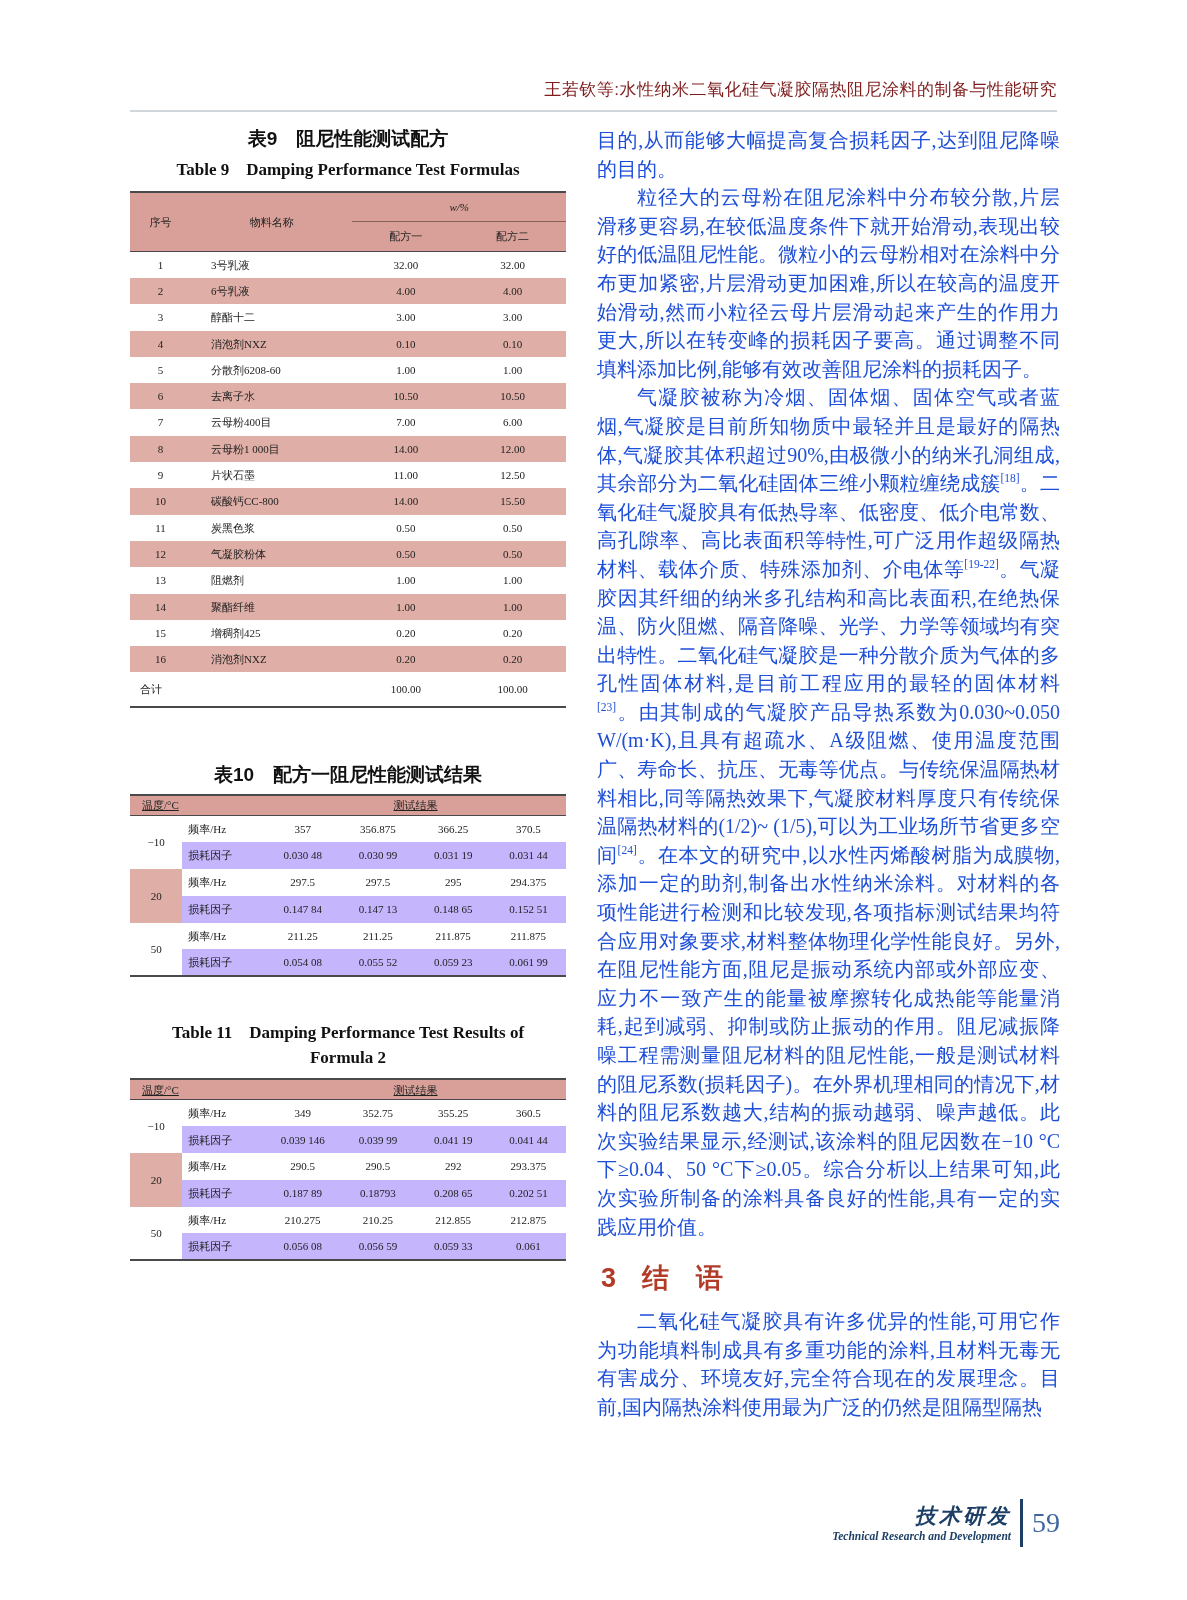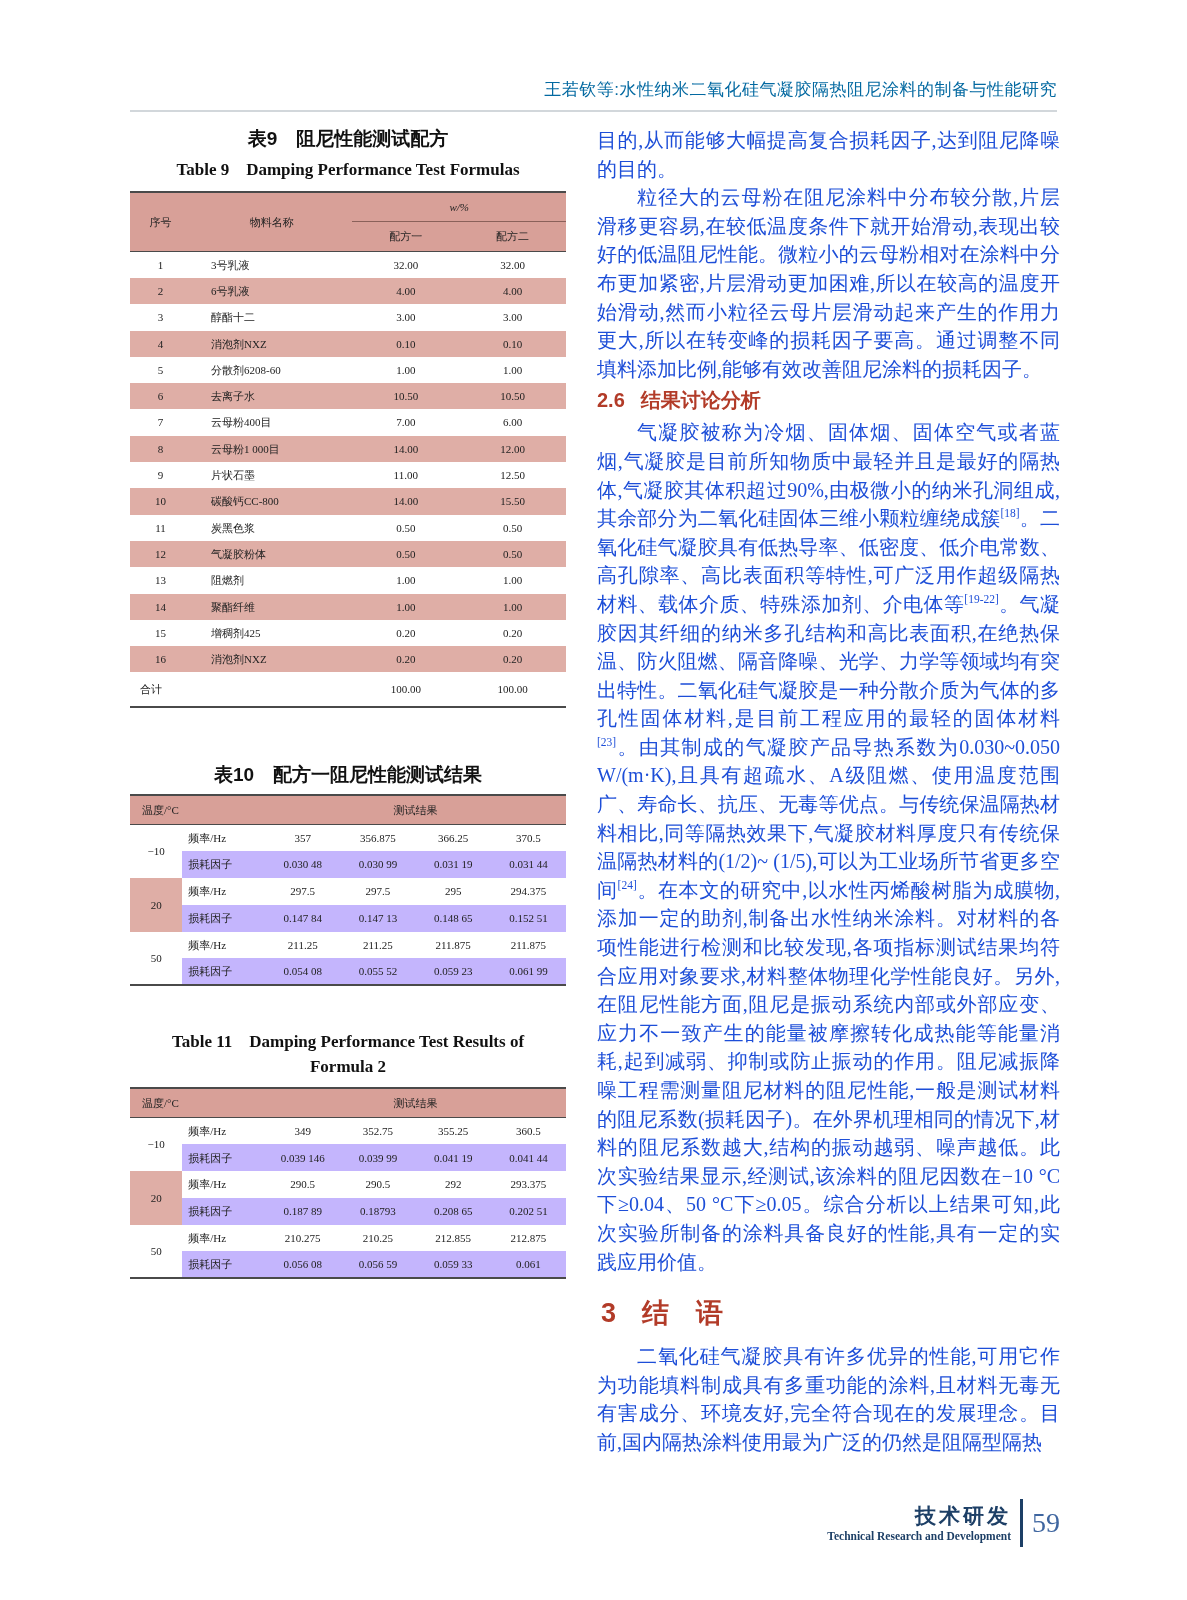--- a/index.html
+++ b/index.html
@@ -8,21 +8,21 @@
     width:1187px;height:1600px;
     background:#ffffff;
     font-family:"Liberation Serif","DejaVu Serif",serif;
     color:#1c1c1c;
     overflow:hidden;
   }
   
   .running-head{
     position:absolute;top:78px;right:130px;
     font-family:"Liberation Sans","DejaVu Sans",sans-serif;
-    font-size:17px;color:#0369a1;letter-spacing:.5px;
+    font-size:17px;color:#7f1d1d;letter-spacing:.5px;
   }
   .head-rule{
     position:absolute;top:110px;left:130px;width:927px;height:0;
     border-top:2px solid #d2d7db;
   }
   
   .col-left{position:absolute;left:130px;top:126px;width:436px;}
   .col-right{position:absolute;left:597px;top:126px;width:463px;}
   
   .tbl-title-zh{
@@ -44,21 +44,21 @@
   .t9 thead{border-bottom:1.5px solid #4a4a4a;}
   .t9 .wcell{font-style:italic;border-bottom:1px solid #8a615a;}
   .t9 tbody tr{height:26.3px;}
   .t9 tbody tr:nth-child(even){background:#dfaea6;}
   .t9 td.name-col{text-align:left;padding-left:20px;}
   .t9 col.c-seq{width:14%;} .t9 col.c-name{width:37%;}
   .t9 col.c-f{width:24.5%;}
   .t9 tfoot tr{height:35px;border-bottom:2px solid #4a4a4a;}
   .t9 tfoot td.total-lbl{text-align:left;padding-left:10px;}
   .rt{border-top:2px solid #4a4a4a;margin-top:2px;}
-  .rt thead tr{height:29px;background:#d8a098;border-bottom:1.5px solid #4a4a4a;}
+  .rt thead tr{height:20px;background:#d8a098;border-bottom:1.5px solid #4a4a4a;text-decoration:underline;}
   .rt thead th.temp-h{text-align:left;padding-left:12px;}
   .rt tbody tr{height:26.8px;}
   .rt tbody tr:last-child{border-bottom:2px solid #4a4a4a;}
   .rt td.lbl{text-align:left;padding-left:6px;}
   .rt tr.loss td{background:#c4b5fd;}
   .rt td.temp{background:#ffffff;}
   .rt td.temp.shaded{background:#dfaea6;}
   .rt col.c-temp{width:12%;} .rt col.c-lbl{width:19%;}
   .rt col.c-v{width:17.25%;}
   .tbl-block-10{margin-top:54px;}
@@ -71,21 +71,21 @@
   .sec-h{
     font-family:"Liberation Sans","DejaVu Sans",sans-serif;
     color:#b23b28;font-weight:bold;margin:3px 0 3px 0;
   }
   .sec-h.sub{font-size:20px;line-height:29px;}
   .sec-h.major{font-size:27px;line-height:34px;margin:20px 0 12px 4px;}
   .sec-h .h-num{margin-right:16px;}
   .sec-h.major .h-num{margin-right:26px;}
   
   .footer{position:absolute;right:127px;bottom:53px;display:flex;align-items:center;}
-  .footer-labels{text-align:right;margin-right:9px;}
+  .footer-labels{text-align:right;margin-right:9px;font-style:italic;}
   .footer-zh{
     font-family:"Liberation Sans","DejaVu Sans",sans-serif;
     font-weight:bold;font-size:21px;color:#1d3f66;letter-spacing:3px;line-height:1.1;
   }
   .footer-en{font-size:11.5px;font-weight:bold;color:#1d3f66;margin-top:3px;}
   .footer-bar{width:3px;height:48px;background:#1d3f66;margin-right:9px;}
   .footer-num{font-size:28px;color:#3f66a0;line-height:1;}
 </style>
 </head>
 <body>
@@ -356,23 +356,20 @@
       </tbody>
     </table>
   </div>
 
 </div>
 
 <div class="col-right">
   <p class="bodytext">目的,从而能够大幅提高复合损耗因子,达到阻尼降噪的目的。</p>
   <p class="bodytext indent">粒径大的云母粉在阻尼涂料中分布较分散,片层滑移更容易,在较低温度条件下就开始滑动,表现出较好的低温阻尼性能。微粒小的云母粉相对在涂料中分布更加紧密,片层滑动更加困难,所以在较高的温度开始滑动,然而小粒径云母片层滑动起来产生的作用力更大,所以在转变峰的损耗因子要高。通过调整不同填料添加比例,能够有效改善阻尼涂料的损耗因子。</p>
 
-  <h2 class="sec-h sub">
-    <span class="h-num">2.6</span><span>结果讨论分析</span>
-  </h2>
 
   <p class="bodytext indent">
     <span>气凝胶被称为冷烟、固体烟、固体空气或者蓝烟,气凝胶是目前所知物质中最轻并且是最好的隔热体,气凝胶其体积超过90%,由极微小的纳米孔洞组成,其余部分为二氧化硅固体三维小颗粒缠绕成簇</span><sup>[18]</sup><span>。二氧化硅气凝胶具有低热导率、低密度、低介电常数、高孔隙率、高比表面积等特性,可广泛用作超级隔热材料、载体介质、特殊添加剂、介电体等</span><sup>[19-22]</sup><span>。气凝胶因其纤细的纳米多孔结构和高比表面积,在绝热保温、防火阻燃、隔音降噪、光学、力学等领域均有突出特性。二氧化硅气凝胶是一种分散介质为气体的多孔性固体材料,是目前工程应用的最轻的固体材料</span><sup>[23]</sup><span>。由其制成的气凝胶产品导热系数为0.030~0.050 W/(m·K),且具有超疏水、A级阻燃、使用温度范围广、寿命长、抗压、无毒等优点。与传统保温隔热材料相比,同等隔热效果下,气凝胶材料厚度只有传统保温隔热材料的(1/2)~ (1/5),可以为工业场所节省更多空间</span><sup>[24]</sup><span>。在本文的研究中,以水性丙烯酸树脂为成膜物,添加一定的助剂,制备出水性纳米涂料。对材料的各项性能进行检测和比较发现,各项指标测试结果均符合应用对象要求,材料整体物理化学性能良好。另外,在阻尼性能方面,阻尼是振动系统内部或外部应变、应力不一致产生的能量被摩擦转化成热能等能量消耗,起到减弱、抑制或防止振动的作用。阻尼减振降噪工程需测量阻尼材料的阻尼性能,一般是测试材料的阻尼系数(损耗因子)。在外界机理相同的情况下,材料的阻尼系数越大,结构的振动越弱、噪声越低。此次实验结果显示,经测试,该涂料的阻尼因数在−10 °C下≥0.04、50 °C下≥0.05。综合分析以上结果可知,此次实验所制备的涂料具备良好的性能,具有一定的实践应用价值。</span>
   </p>
 
   <h2 class="sec-h major">
     <span class="h-num">3</span><span>结　语</span>
   </h2>
 
   <p class="bodytext indent">二氧化硅气凝胶具有许多优异的性能,可用它作为功能填料制成具有多重功能的涂料,且材料无毒无有害成分、环境友好,完全符合现在的发展理念。目前,国内隔热涂料使用最为广泛的仍然是阻隔型隔热</p>

